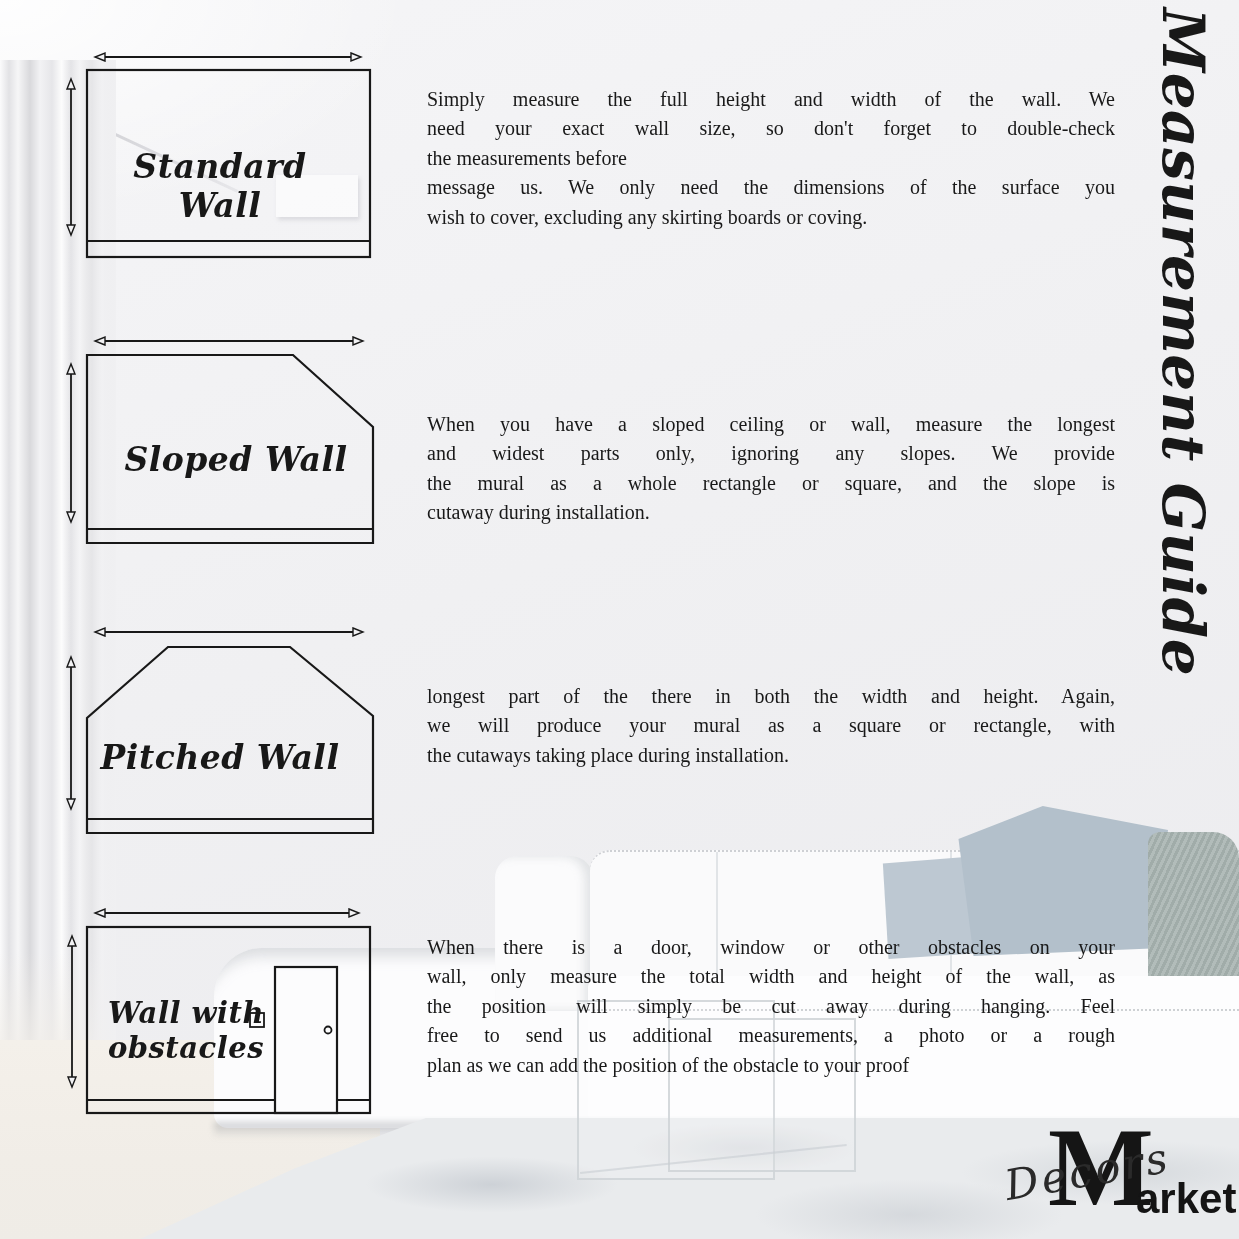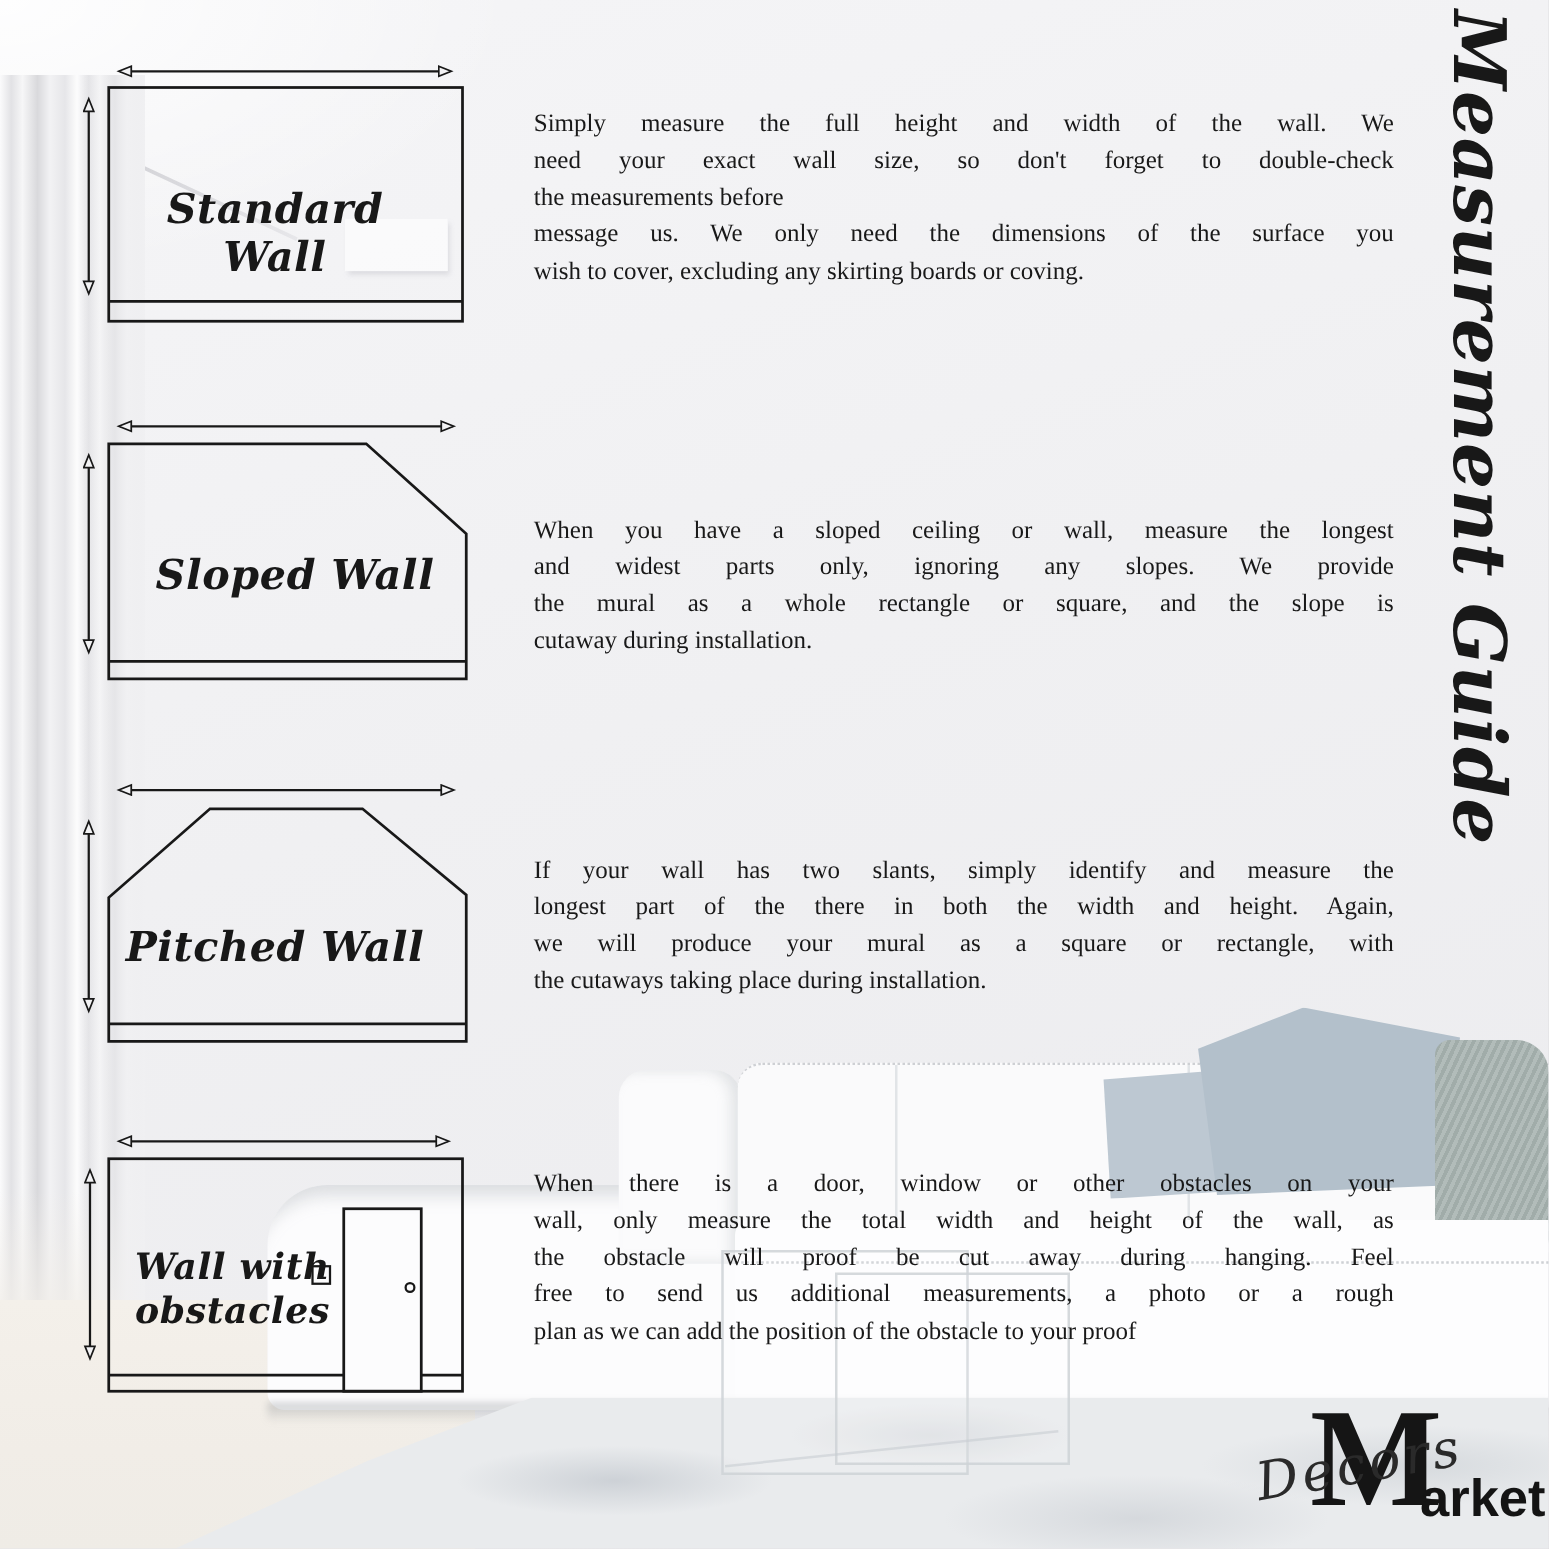--- a/index.html
+++ b/index.html
@@ -174,29 +174,28 @@
         <div class="line">wish to cover, excluding any skirting boards or coving.</div>
       </div>
   </div>
   <div class="tb tb2">
       <div class="line">When you have a sloped ceiling or wall, measure the longest</div>
       <div class="line">and widest parts only, ignoring any slopes. We provide</div>
       <div class="line">the mural as a whole rectangle or square, and the slope is</div>
       <div class="line">cutaway during installation.</div>
     </div>
   <div class="tb tb3">
-      <div class="line">If your wall has two slants, simply identify and measure the</div>
       <div class="line">longest part of the there in both the width and height. Again,</div>
       <div class="line">we will produce your mural as a square or rectangle, with</div>
       <div class="line">the cutaways taking place during installation.</div>
     </div>
   <div class="tb tb4">
       <div class="line">When there is a door, window or other obstacles on your</div>
       <div class="line">wall, only measure the total width and height of the wall, as</div>
-      <div class="line">the obstacle will proof be cut away during hanging. Feel</div>
+      <div class="line">the position will simply be cut away during hanging. Feel</div>
       <div class="line">free to send us additional measurements, a photo or a rough</div>
       <div class="line">plan as we can add the position of the obstacle to your proof</div>
     </div>
 
   <div class="vtitle-wrap">
     <div class="vtitle script">Measurement Guide</div>
   </div>
 
   <div class="logo">
     <span class="initial">M</span>

